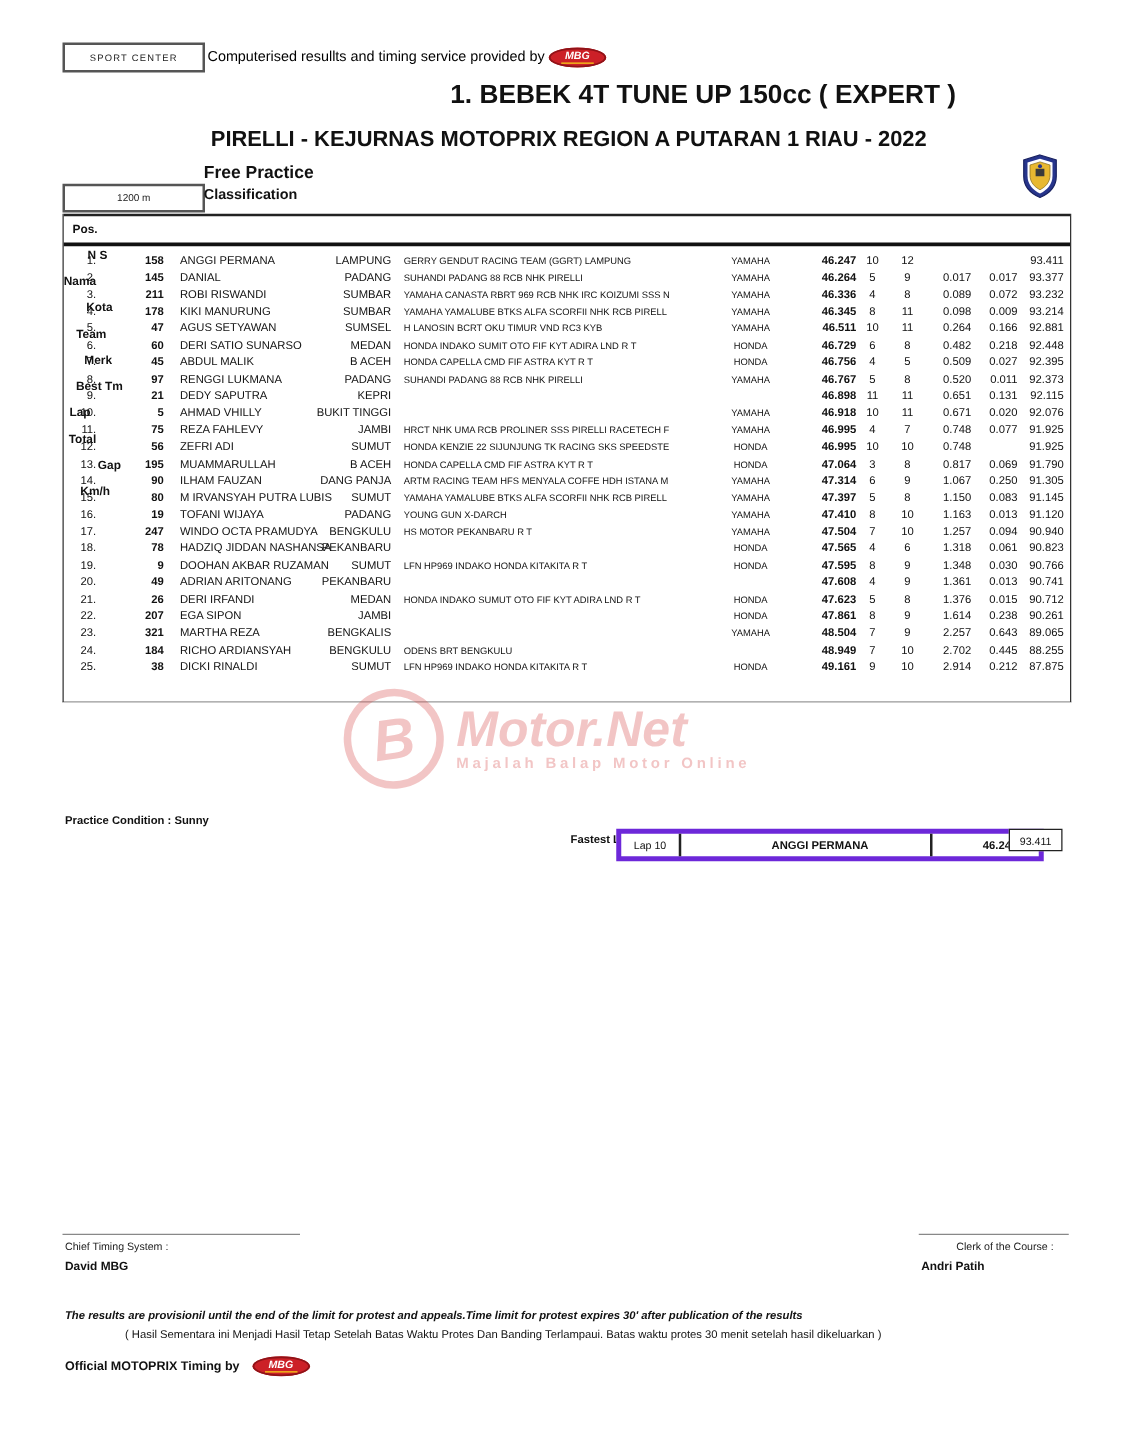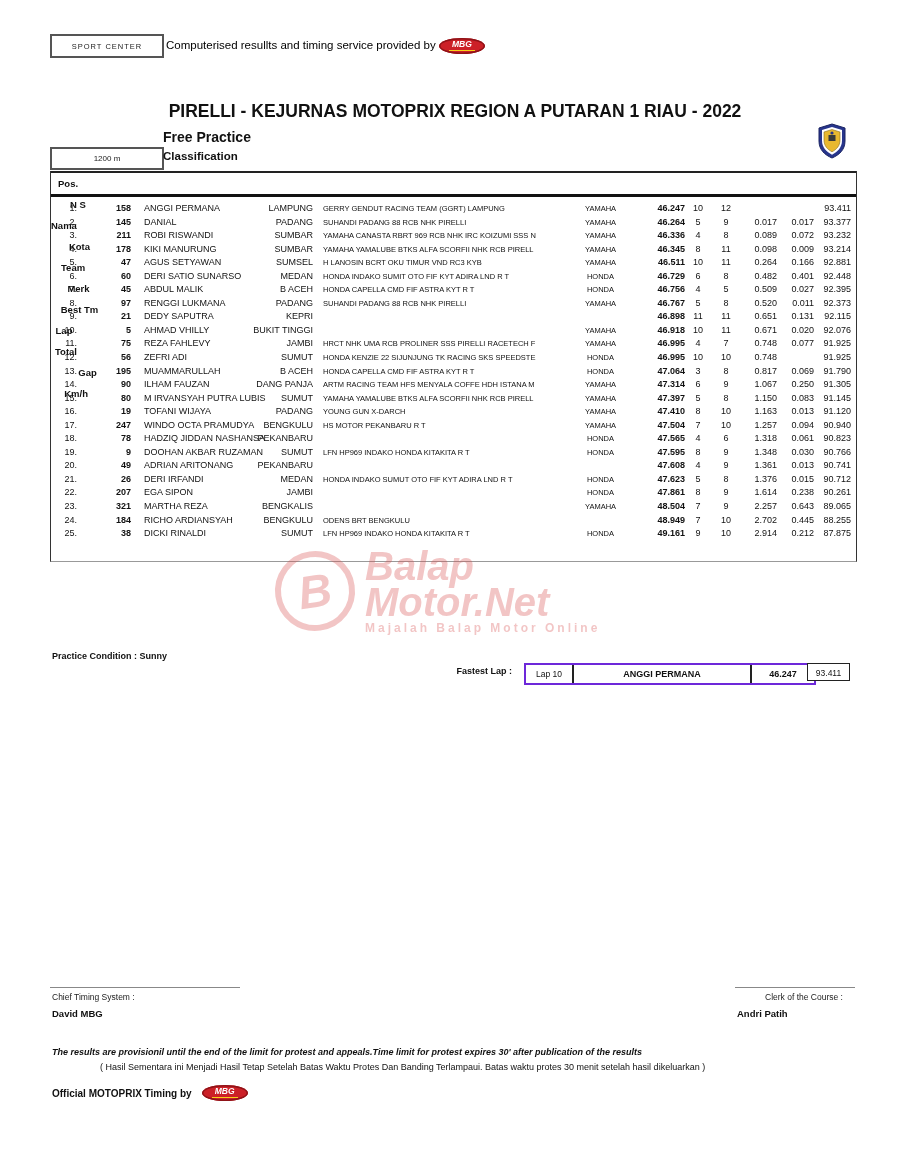--- a/index.html
+++ b/index.html
@@ -58,21 +58,21 @@
   .wm-circle{width:68px;height:68px;border:6px solid rgba(217,80,80,0.33);border-radius:50%;
              display:flex;align-items:center;justify-content:center;flex:none;transform:rotate(-8deg);}
   .wm-b{font-size:46px;font-weight:bold;font-style:italic;line-height:1;}
   .wm-text{margin-left:10px;font-style:italic;font-weight:bold;line-height:0.92;}
   .wm-l1{font-size:40px;}
   .wm-l2{font-size:40px;}
   .wm-tag{font-size:12px;font-style:normal;letter-spacing:3px;margin-top:2px;}
 
   .practice-cond{left:52px;top:651px;font-size:9px;font-weight:bold;}
   .fl-label{left:392px;top:666px;width:120px;text-align:right;font-size:9px;font-weight:bold;}
-  .fl-box{left:524px;top:663px;height:18px;display:flex;border:2px solid #6d28d9;background:#fff;}
+  .fl-box{left:493px;top:663px;height:18px;display:flex;border:4px solid #6d28d9;background:#fff;gap:23px;}
   .fl-lap{width:46px;text-align:center;font-size:8.5px;line-height:18px;border-right:2px solid #222;}
   .fl-name{width:176px;text-align:center;font-size:9px;font-weight:bold;line-height:18px;border-right:2px solid #222;}
   .fl-time{width:62px;text-align:center;font-size:9px;font-weight:bold;line-height:18px;}
   .fl-speed{left:807px;top:663px;width:43px;height:18px;border:1.5px solid #222;text-align:center;
             font-size:8.5px;line-height:18px;background:#fff;box-sizing:border-box;}
 
   .sig-line{height:1px;background:#888;}
   .sig-label{font-size:8.5px;color:#222;}
   .sig-name{font-size:9.5px;font-weight:bold;}
   .prov-en{left:52px;top:1047px;font-size:9px;font-weight:bold;font-style:italic;}
@@ -86,20 +86,21 @@
 <div class="page">
 
   <div class="abs box sport-center">
     <span>SPORT CENTER</span>
   </div>
   <div class="abs provided">
     <span>Computerised resullts and timing service provided by</span>
     <span class="mbg"><span class="mtxt">MBG</span><span class="mbar"></span></span>
   </div>
 
+  <div class="abs title">1. BEBEK 4T TUNE UP 150cc ( EXPERT )</div>
   <div class="abs subtitle">PIRELLI - KEJURNAS MOTOPRIX REGION A PUTARAN 1 RIAU - 2022</div>
   <div class="abs session">Free Practice</div>
   <div class="abs box distance-box">
     <span>1200 m</span>
   </div>
   <div class="abs classification">Classification</div>
 
   <div class="abs imi">
     <svg width="30" height="36" viewBox="0 0 30 36">
       <path d="M15 1 L28 5 L28 18 C28 27 22 32 15 35 C8 32 2 27 2 18 L2 5 Z" fill="#27358c" stroke="#1a2362" stroke-width="1"></path>
@@ -199,21 +200,21 @@
           <span class="c c-pos">6.</span>
           <span class="c c-ns">60</span>
           <span class="c c-nama">DERI SATIO SUNARSO</span>
           <span class="c c-kota">MEDAN</span>
           <span class="c c-team">HONDA INDAKO SUMIT OTO FIF KYT ADIRA LND R T</span>
           <span class="c c-merk">HONDA</span>
           <span class="c c-best">46.729</span>
           <span class="c c-lap">6</span>
           <span class="c c-total">8</span>
           <span class="c c-gap1">0.482</span>
-          <span class="c c-gap2">0.401</span>
+          <span class="c c-gap2">0.218</span>
           <span class="c c-kmh">92.448</span>
         </div>
         <div class="trow">
           <span class="c c-pos">7.</span>
           <span class="c c-ns">45</span>
           <span class="c c-nama">ABDUL MALIK</span>
           <span class="c c-kota">B ACEH</span>
           <span class="c c-team">HONDA CAPELLA CMD FIF ASTRA KYT R T</span>
           <span class="c c-merk">HONDA</span>
           <span class="c c-best">46.756</span>
@@ -476,21 +477,20 @@
           <span class="c c-kmh">87.875</span>
         </div>
       </div>
   </div>
 
   <div class="abs watermark">
     <div class="wm-circle">
       <span class="wm-b">B</span>
     </div>
     <div class="wm-text">
-      <div class="wm-l1">Balap</div>
       <div class="wm-l2">Motor.Net</div>
       <div class="wm-tag">Majalah Balap Motor Online</div>
     </div>
   </div>
 
   <div class="abs practice-cond">Practice Condition : Sunny</div>
   <div class="abs fl-label">Fastest Lap :</div>
   <div class="abs fl-box">
     <span class="fl-lap">Lap 10</span>
     <span class="fl-name">ANGGI PERMANA</span>

